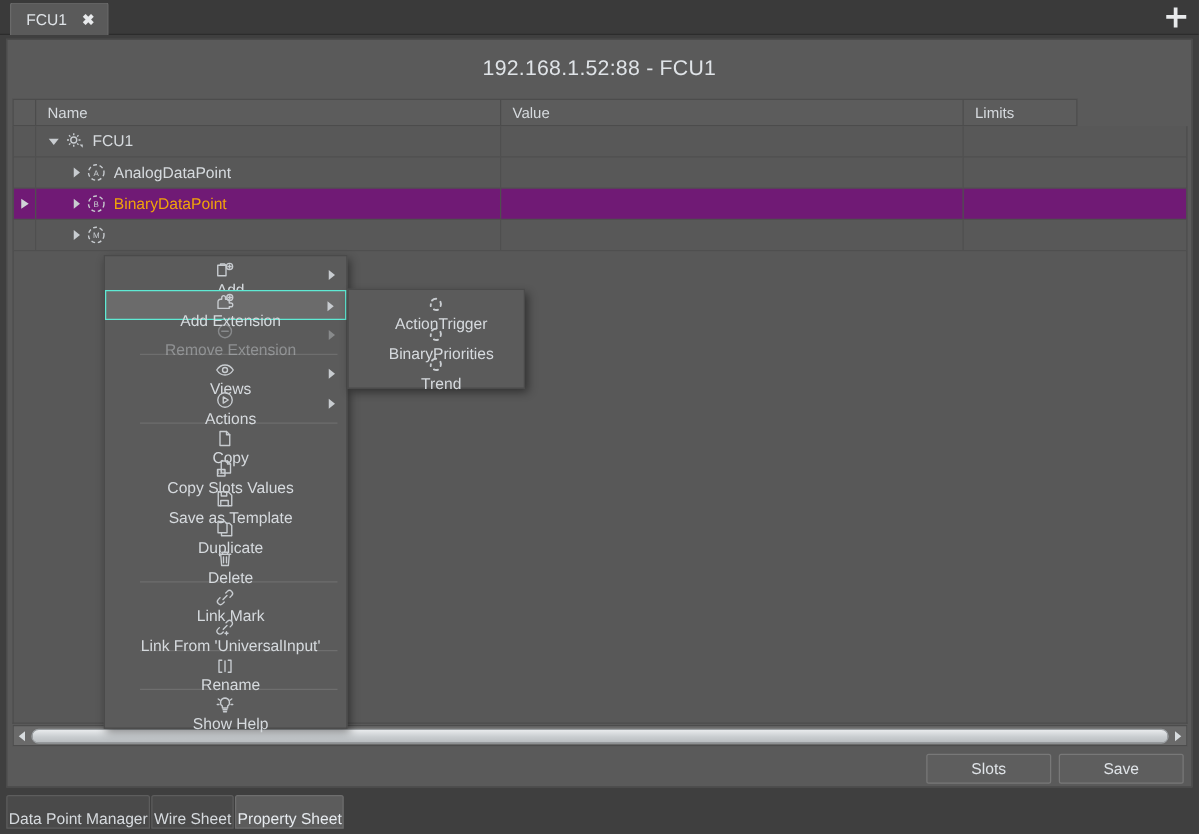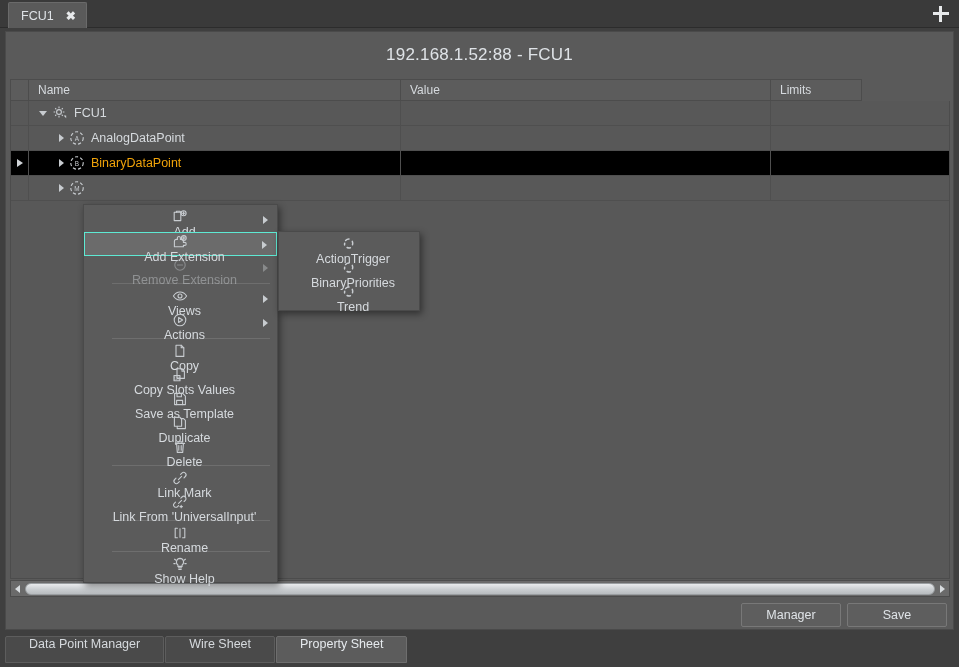--- a/index.html
+++ b/index.html
@@ -121,21 +121,21 @@
     box-sizing: border-box;
     overflow: hidden;
   }
   .trow {
     position: relative;
     height: 25px;
     display: flex;
     border-bottom: 1px solid #4f4f4f;
     box-sizing: border-box;
   }
-  .trow.selected { background: #000000; }
+  .trow.selected { background: #701a75; }
   .tcell {
     height: 100%;
     box-sizing: border-box;
     display: flex;
     align-items: center;
     border-right: 1px solid #4f4f4f;
   }
   .c-gutter { width: 18px; justify-content: center; }
   .c-name   { width: 372px; }
   .c-value  { width: 370px; }
@@ -271,22 +271,22 @@
     position: absolute;
     left: 5px; top: 636px;
     width: 949px; height: 27px;
     display: flex;
     align-items: flex-start;
   }
   .btab {
     height: 27px;
     box-sizing: border-box;
     display: flex;
-    align-items: flex-start;
-    padding: 0 23px;
+    align-items: flex-end;
+    padding: 0 1px;
     font-size: 12.5px;
     color: #d6dade;
     background: #4a4a4a;
     border: 1px solid #5d5d5d;
     border-radius: 2px 2px 0 0;
     cursor: pointer;
     margin-right: 1px;
   }
   .btab.active {
     background: #5c5c5c;
@@ -378,21 +378,21 @@
     <div class="sb-arrow">
         <div class="ar-l"></div>
       </div>
     <div class="sb-thumb"></div>
     <div class="sb-arrow">
         <div class="ar-r"></div>
       </div>
   </div>
 
   <div class="footbar">
-    <button class="btn" id="btn-cancel">Manager</button>
+    <button class="btn" id="btn-cancel">Slots</button>
     <button class="btn" id="btn-save">Save</button>
   </div>
 
   <div class="ctx" id="ctx-main">
       <div class="mi">
         <span class="mi-icon">
           <svg width="16" height="16" viewBox="0 0 16 16" fill="none" stroke="#c8ccd0" stroke-width="1.1" stroke-linecap="round" stroke-linejoin="round">
             <path d="M2.2 3.2h6.6v8.4H2.2z"></path>
             <path d="M4.4 3.2V2.2h3.3l1.1 1"></path>
             <circle cx="11.6" cy="4.2" r="2.5"></circle>

